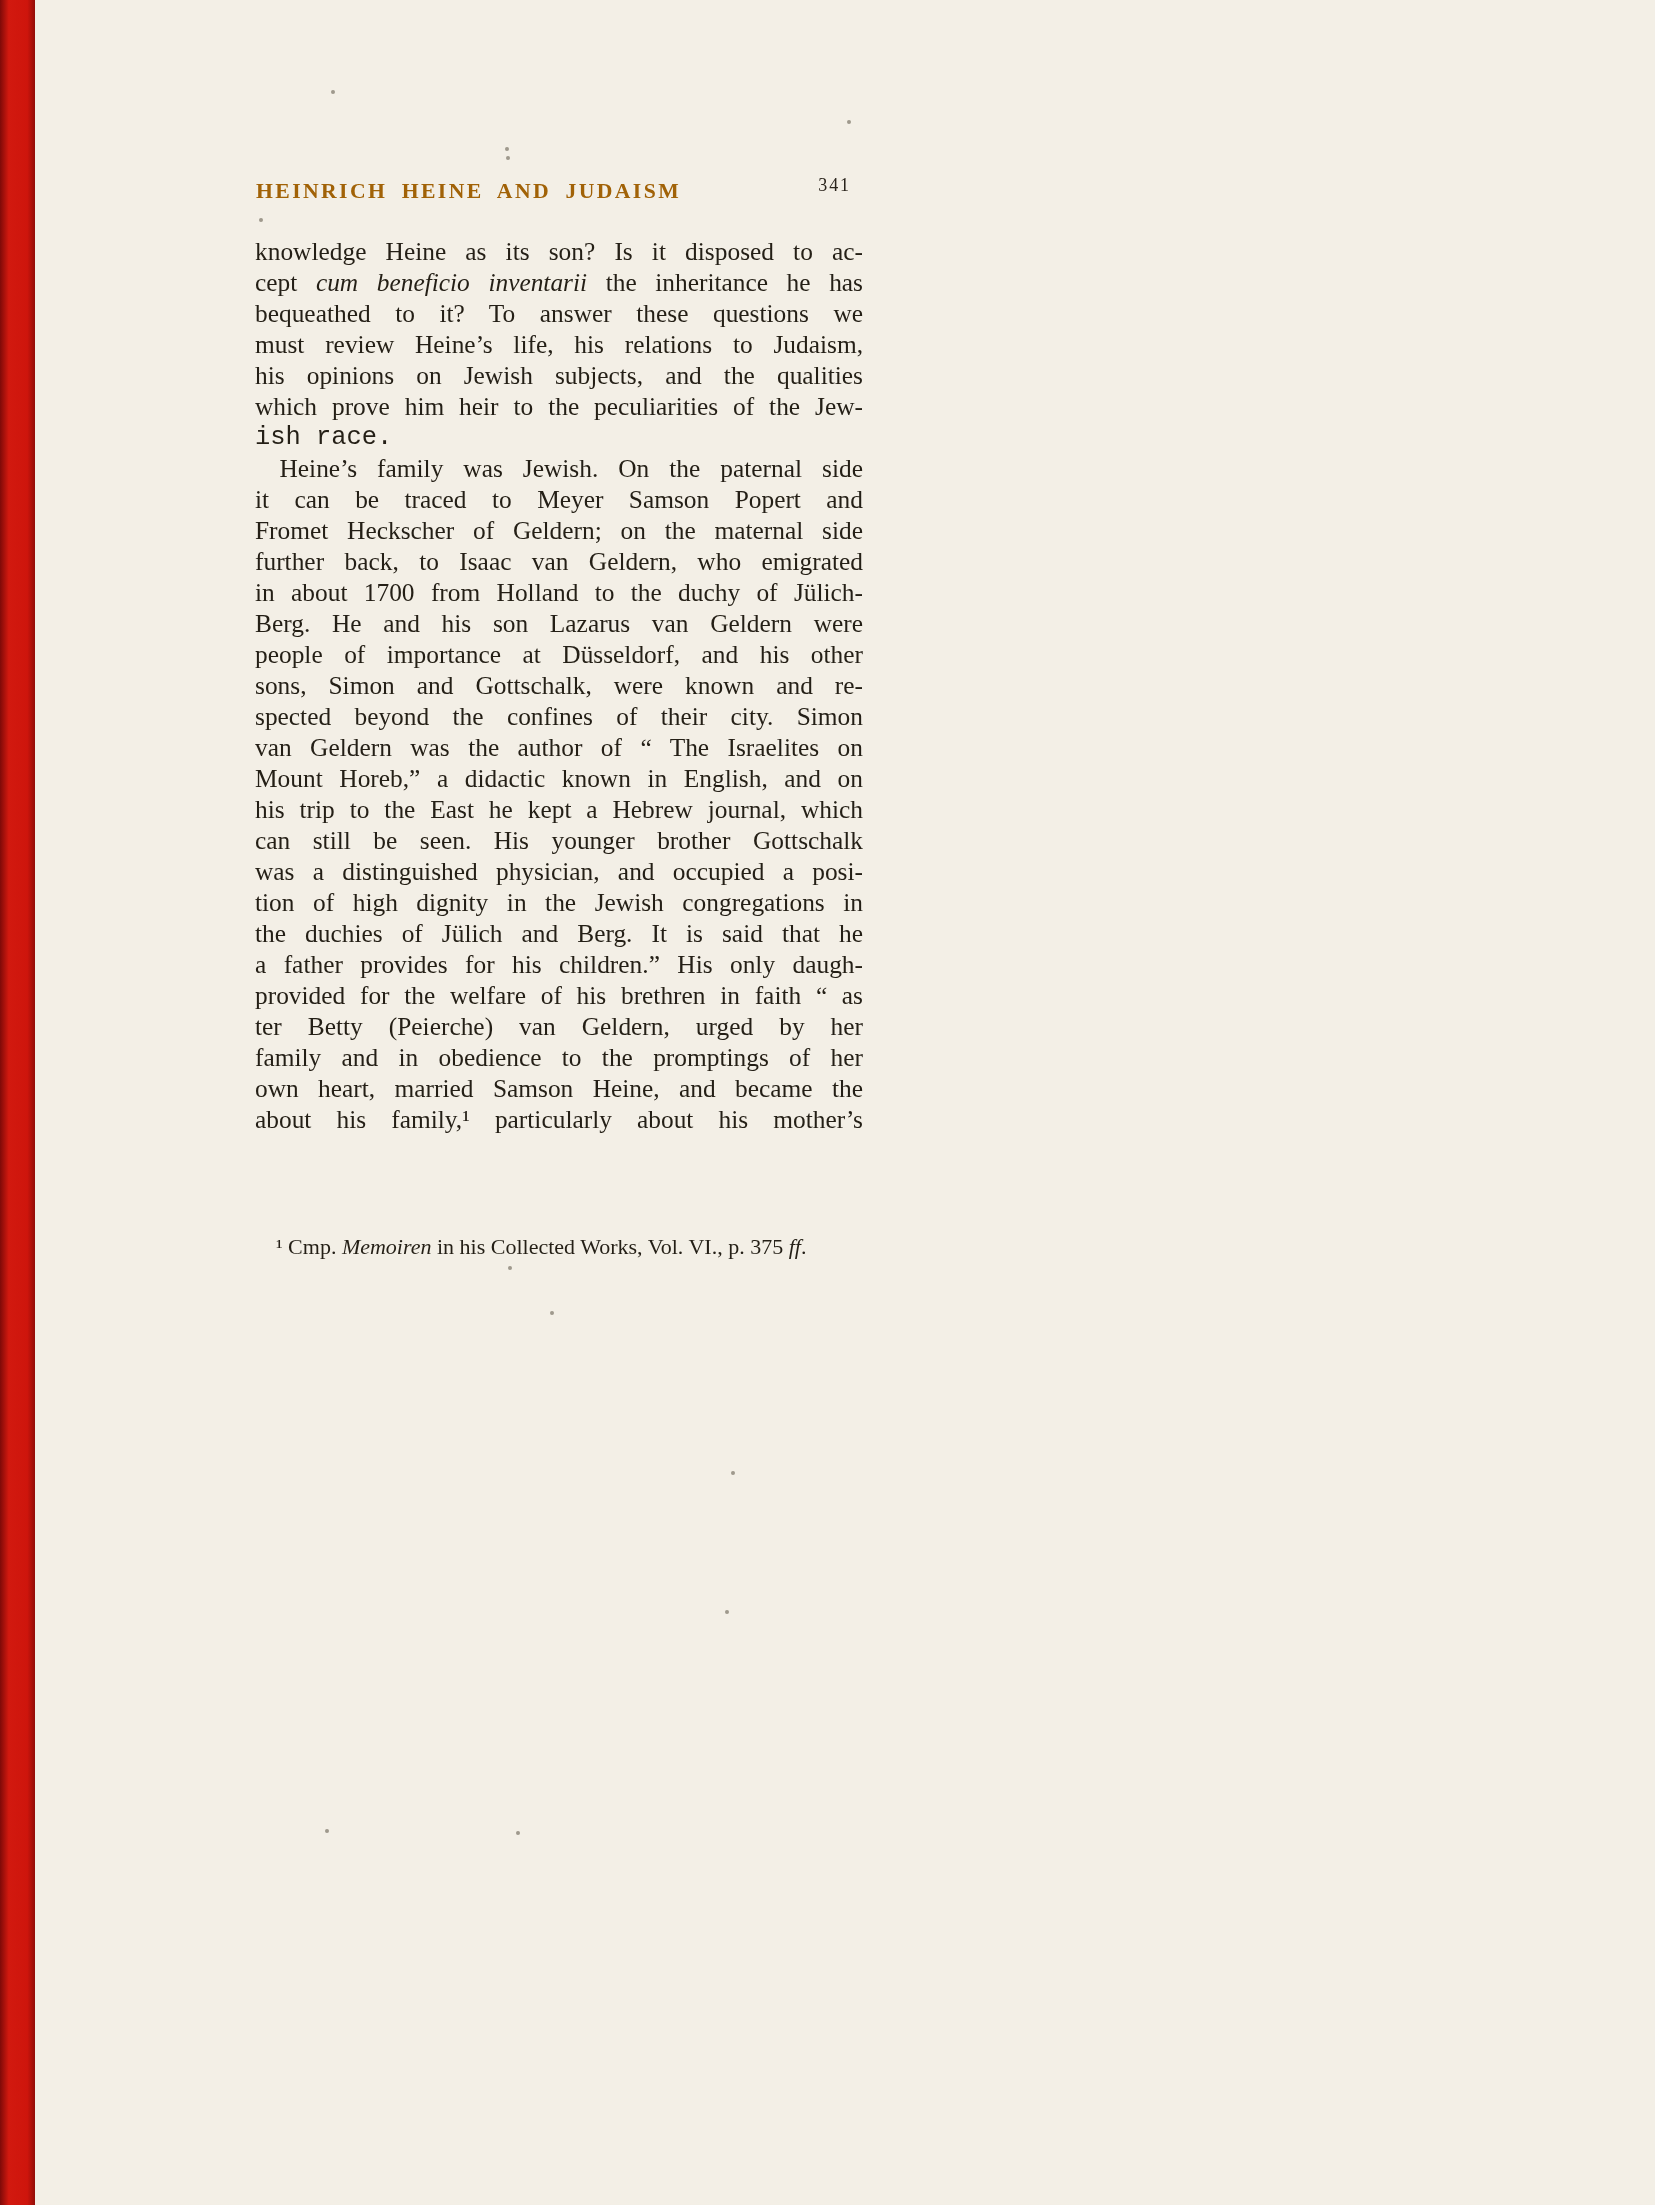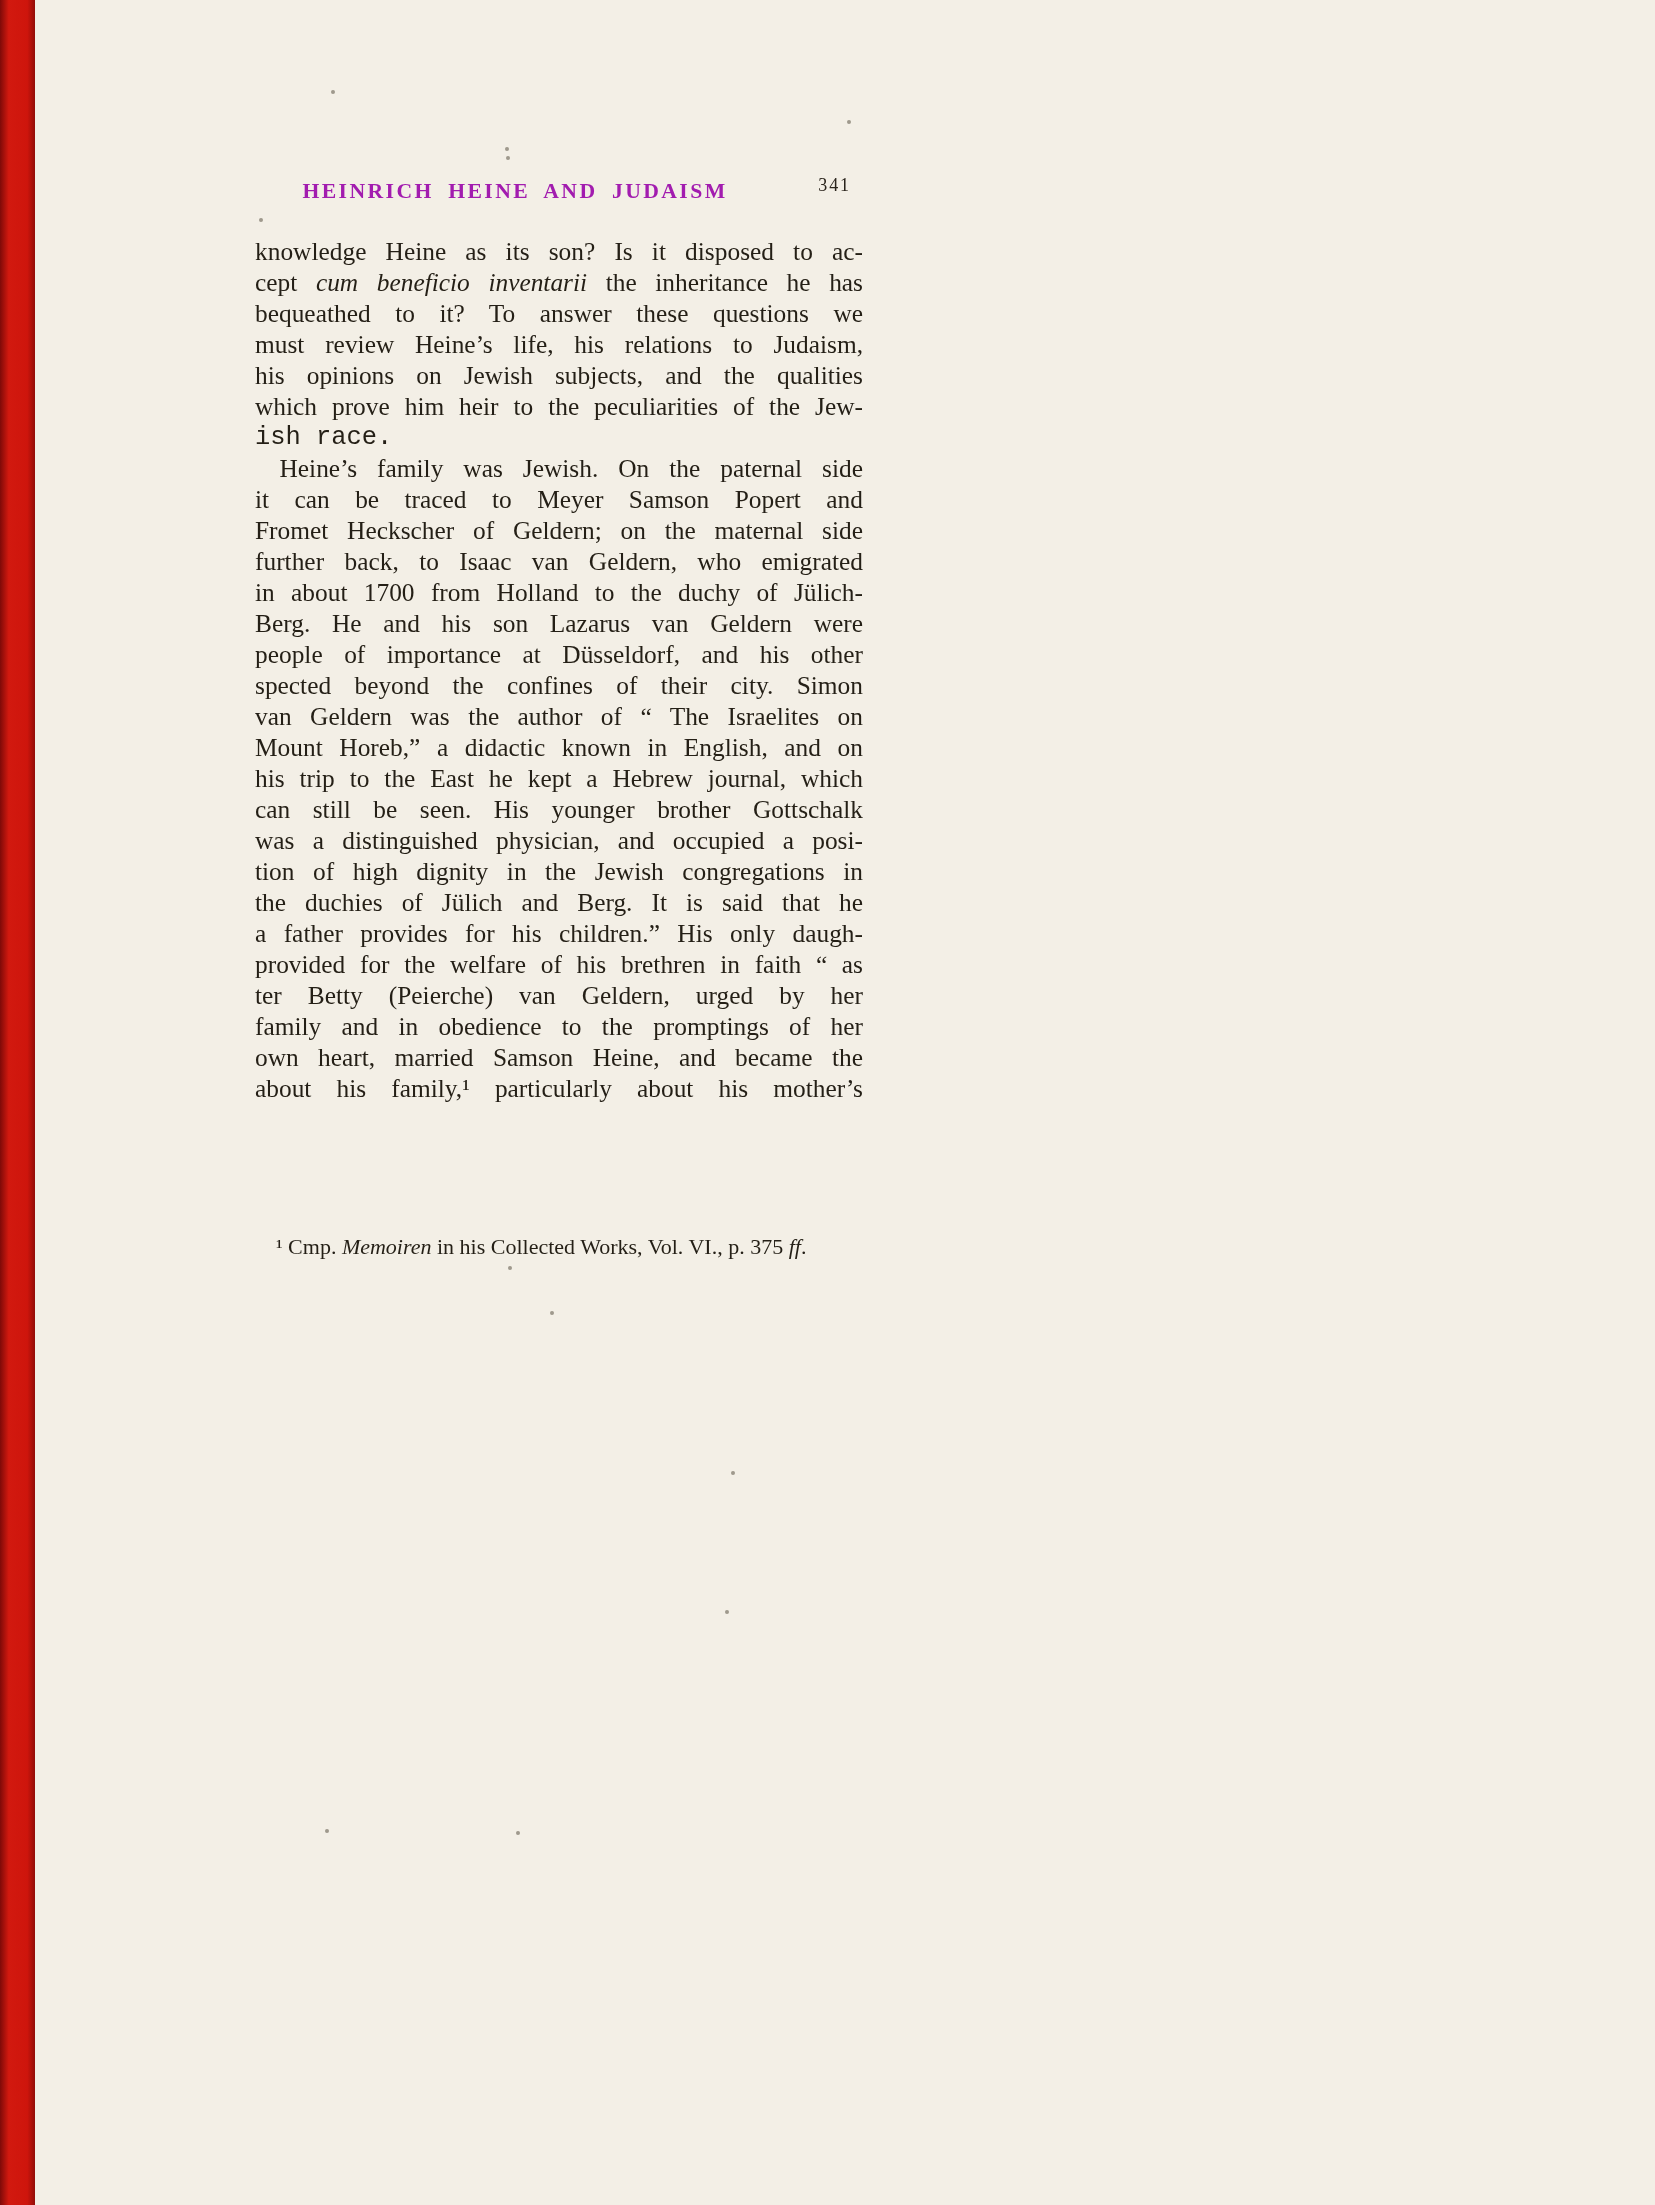--- a/index.html
+++ b/index.html
@@ -26,26 +26,26 @@
   .page-header {
     position: absolute;
     top: 179px;
     left: 256px;
     width: 608px;
     height: 38px;
   }
   .running-title {
     position: absolute;
     left: 0; right: 90px;
-    text-align: center;
+    text-align: left;
     font-weight: bold;
     font-size: 21.7px;
     letter-spacing: 2.4px;
     word-spacing: 6.6px;
-    color: #a21caf;
+    color: #a16207;
     white-space: nowrap;
   }
   .page-number {
     position: absolute;
     right: 13px;
     top: -3.8px;
     font-size: 18px;
     letter-spacing: 1.9px;
     color: #2a241c;
   }
@@ -109,20 +109,21 @@
       <div class="line">his opinions on Jewish subjects, and the qualities</div>
       <div class="line">which prove him heir to the peculiarities of the Jew-</div>
       <div class="line last">ish race.</div>
       <div class="line indent">Heine’s family was Jewish. On the paternal side</div>
       <div class="line">it can be traced to Meyer Samson Popert and</div>
       <div class="line">Fromet Heckscher of Geldern; on the maternal side</div>
       <div class="line">further back, to Isaac van Geldern, who emigrated</div>
       <div class="line">in about 1700 from Holland to the duchy of Jülich-</div>
       <div class="line">Berg. He and his son Lazarus van Geldern were</div>
       <div class="line">people of importance at Düsseldorf, and his other</div>
+      <div class="line">sons, Simon and Gottschalk, were known and re-</div>
       <div class="line">spected beyond the confines of their city. Simon</div>
       <div class="line">van Geldern was the author of “ The Israelites on</div>
       <div class="line">Mount Horeb,” a didactic known in English, and on</div>
       <div class="line">his trip to the East he kept a Hebrew journal, which</div>
       <div class="line">can still be seen. His younger brother Gottschalk</div>
       <div class="line">was a distinguished physician, and occupied a posi-</div>
       <div class="line">tion of high dignity in the Jewish congregations in</div>
       <div class="line">the duchies of Jülich and Berg. It is said that he</div>
       <div class="line">a father provides for his children.” His only daugh-</div>
       <div class="line">provided for the welfare of his brethren in faith “ as</div>

